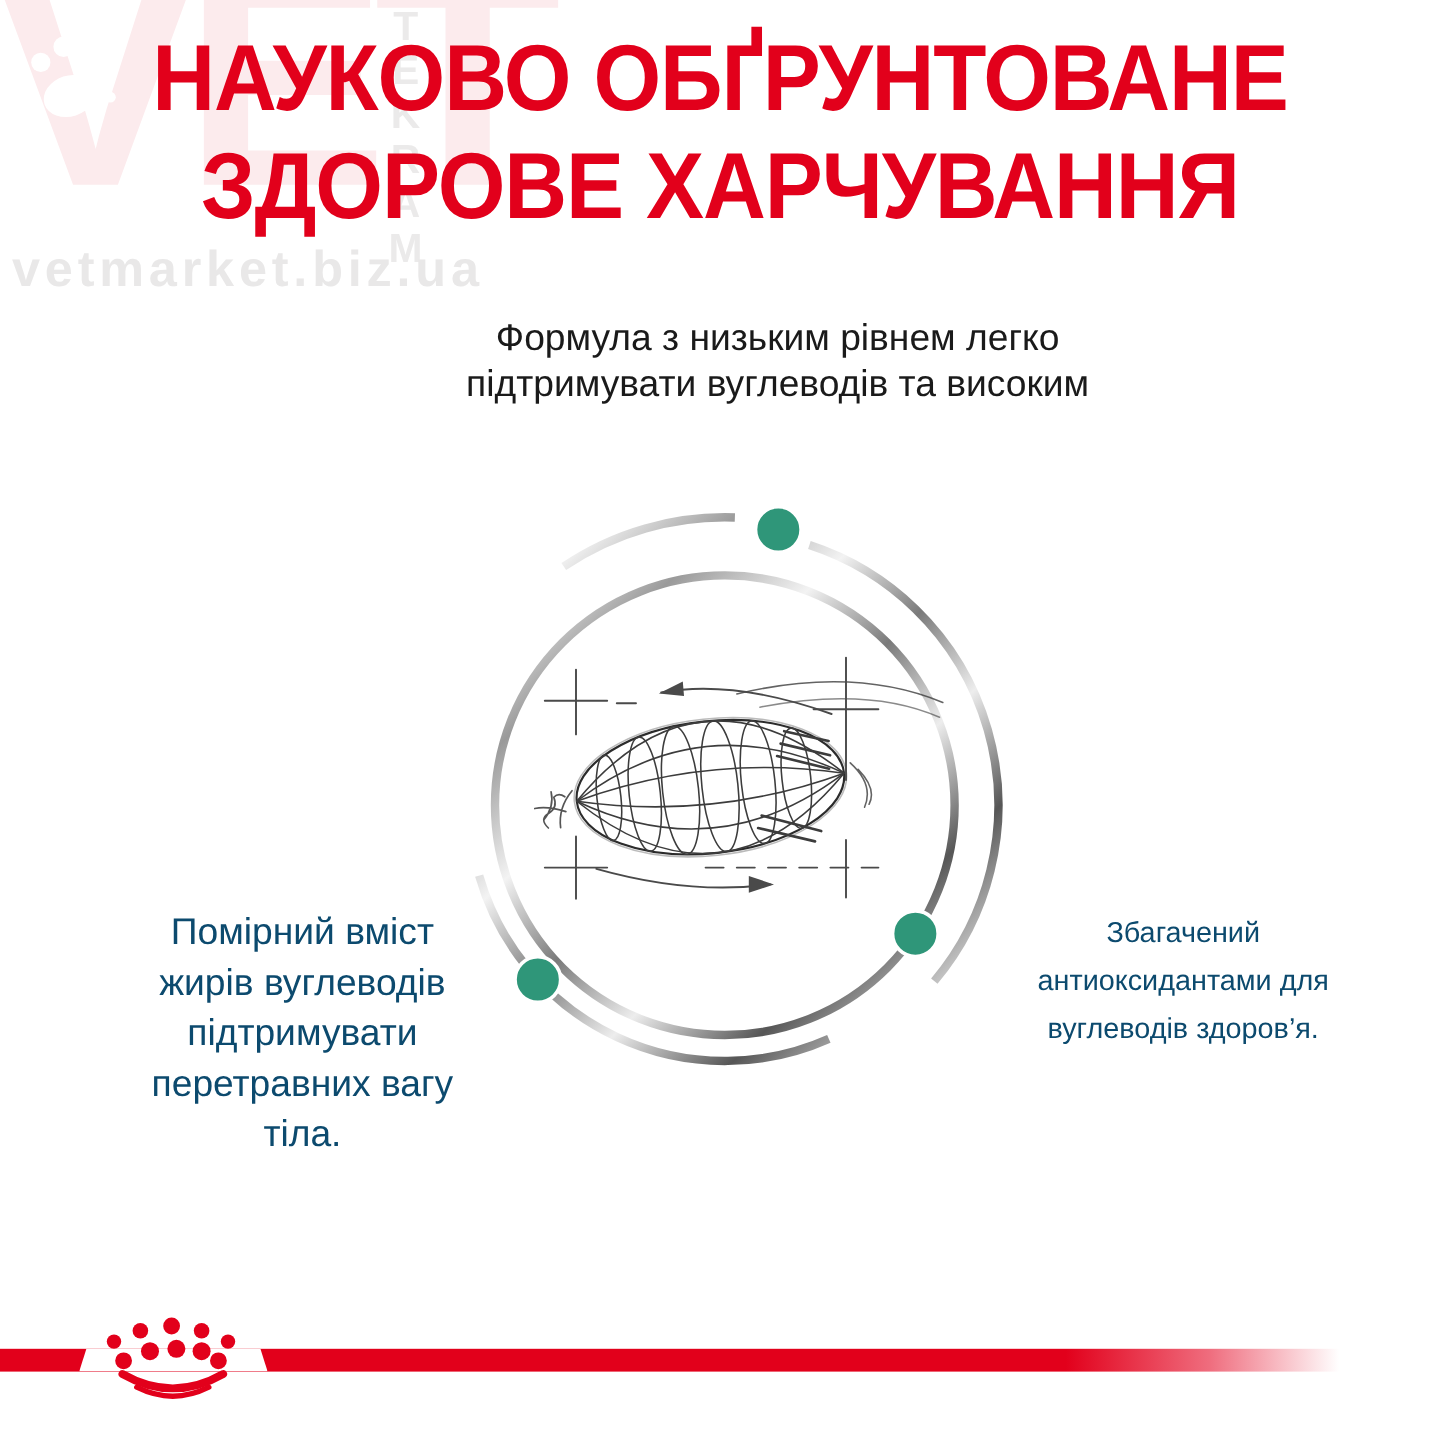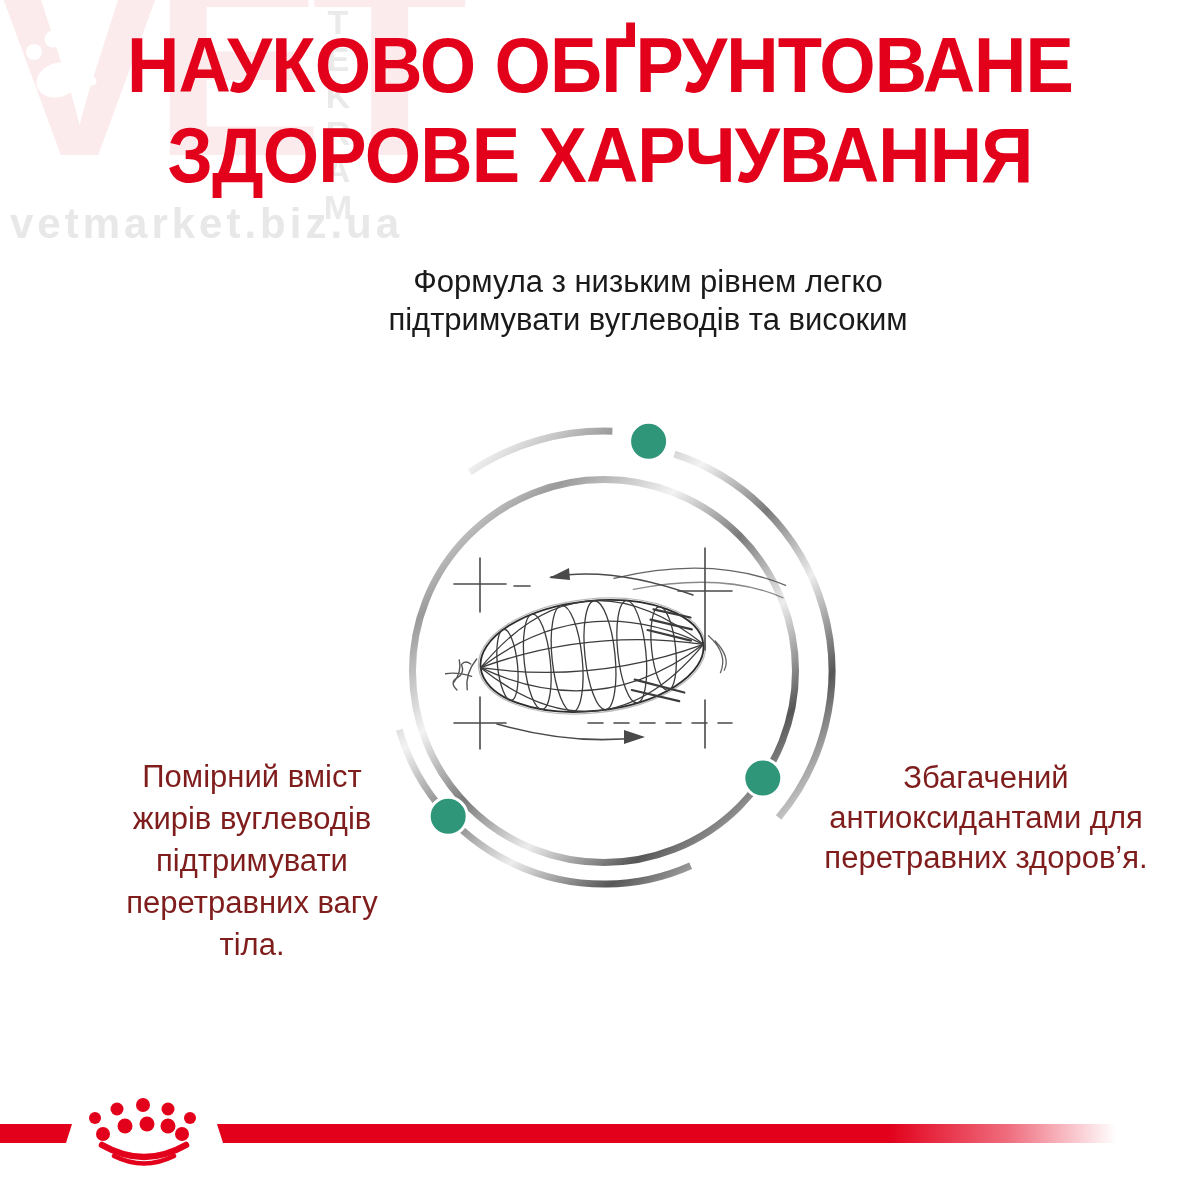--- a/index.html
+++ b/index.html
@@ -30,23 +30,23 @@
     position:absolute;left:0;top:20px;width:1200px;z-index:3;
     text-align:center;color:#e2001b;font-weight:bold;
     font-size:78px;line-height:90px;letter-spacing:-1px;
     transform:scaleX(.93);transform-origin:50% 0;
   }
   
   .intro{
     position:absolute;left:98px;top:263px;width:1100px;z-index:3;
     text-align:center;color:#1a1a1a;font-size:31px;line-height:38px;
   }
-  .callout{position:absolute;z-index:3;text-align:center;color:#7f1d1d;}
+  .callout{position:absolute;z-index:3;text-align:center;color:#0c4a6e;}
   .callout-left{left:82px;top:756px;width:340px;font-size:31px;line-height:42px;}
-  .callout-right{left:790px;top:758px;width:392px;font-size:31px;line-height:40px;}
+  .callout-right{left:790px;top:758px;width:392px;font-size:24px;line-height:40px;}
   
   .diagram-svg{position:absolute;left:0;top:0;z-index:2;pointer-events:none;}
   
   .footer-bar{
     position:absolute;left:0;top:1124px;width:1200px;height:19px;z-index:2;
     background:linear-gradient(to right,
       #e2001b 0%, #e2001b 74%, #ef6d7e 84%, rgba(255,255,255,0) 93%, rgba(255,255,255,0) 100%);
   }
   .footer-bar-gap{
     position:absolute;left:60px;top:1124px;width:170px;height:19px;z-index:3;background:#fff;
@@ -173,21 +173,21 @@
     <div>Помірний вміст</div>
     <div>жирів вуглеводів</div>
     <div>підтримувати</div>
     <div>перетравних вагу</div>
     <div>тіла.</div>
   </div>
 
   <div class="callout callout-right">
     <div>Збагачений</div>
     <div>антиоксидантами для</div>
-    <div>перетравних здоров’я.</div>
+    <div>вуглеводів здоров’я.</div>
   </div>
 
   <div class="footer-bar"></div>
   <div class="footer-bar-gap"></div>
   <svg class="crown" width="122" height="84" viewBox="0 0 122 84">
     <g fill="#e2001b">
       <circle cx="11" cy="29" r="6"></circle>
       <circle cx="33" cy="20" r="6.5"></circle>
       <circle cx="59" cy="16" r="7"></circle>
       <circle cx="84" cy="20" r="6.5"></circle>

